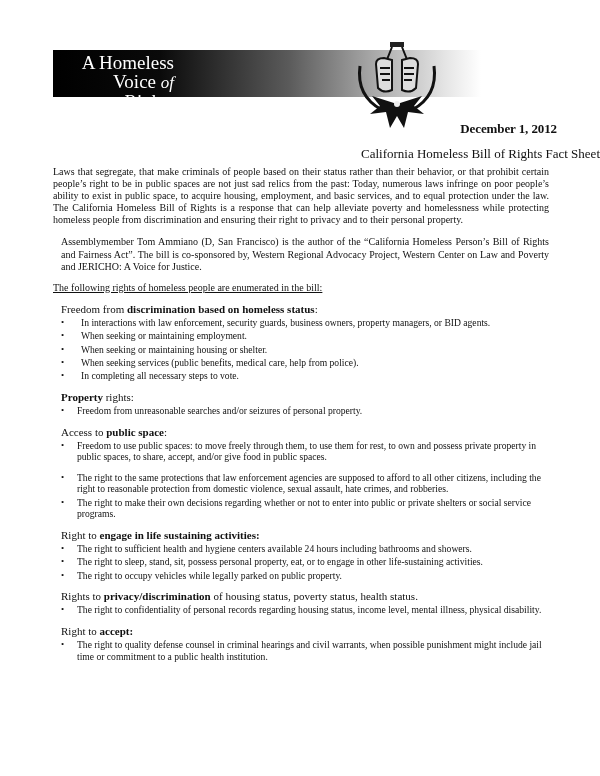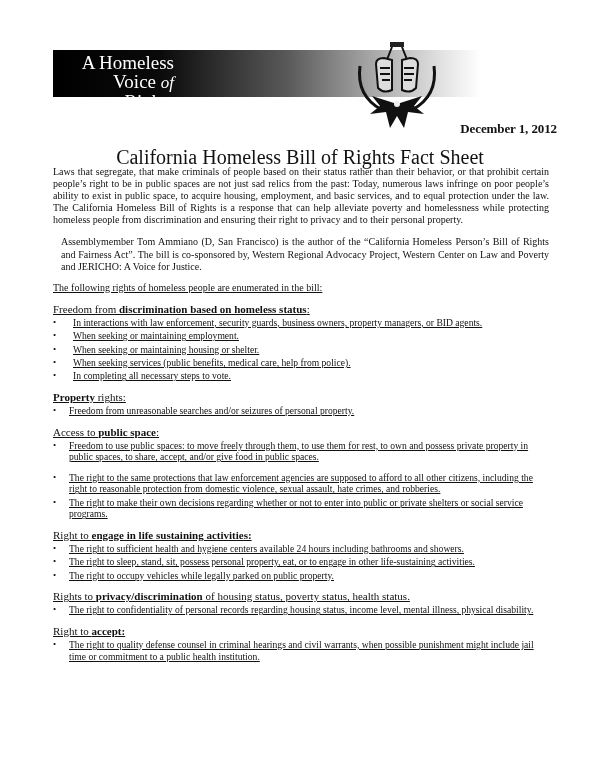--- a/index.html
+++ b/index.html
@@ -21,31 +21,31 @@
   .banner-title .l2 { display: block; }
   .banner-title .of { font-style: italic; font-size: 17px; }
   .logo {
     position: absolute; left: 352px; top: 36px; width: 90px; height: 96px;
   }
   .date {
     position: absolute; right: 43px; top: 121px;
     font-size: 13px; font-weight: bold; letter-spacing: -0.1px;
   }
   .title {
-    position: absolute; left: 0; width: 600px; top: 146px; text-align: center;
-    font-size: 20px;
+    position: absolute; left: 0; width: 600px; top: 146px; text-align: right;
+    font-size: 13px;
   }
   .content {
     position: absolute; left: 53px; top: 166px; width: 496px;
     font-size: 10px; line-height: 12.1px;
   }
   .para { text-align: justify; margin: 0 0 10px 0; }
   .para2 { margin: 0 0 9px 8px; }
   .intro-list { text-decoration: underline; margin: 0 0 9px 0; }
-  .section { margin: 0 0 9px 0; text-decoration: underline; }
+  .section { margin: 0 0 9px 8px; }
   .sec-head { font-size: 11px; line-height: 13px; margin: 0 0 1px 0; }
   .sec-head b { font-weight: bold; }
   ul.items { list-style: none; margin: 0; padding: 0; }
   ul.items li {
     position: relative; padding-left: 20px; margin: 0 0 1.8px 0; font-size: 9.6px; line-height: 11.6px;
   }
   ul.items li .bullet {
     position: absolute; left: 0; top: 0; font-size: 9px;
   }
   ul.items.tight li { padding-left: 16px; }

